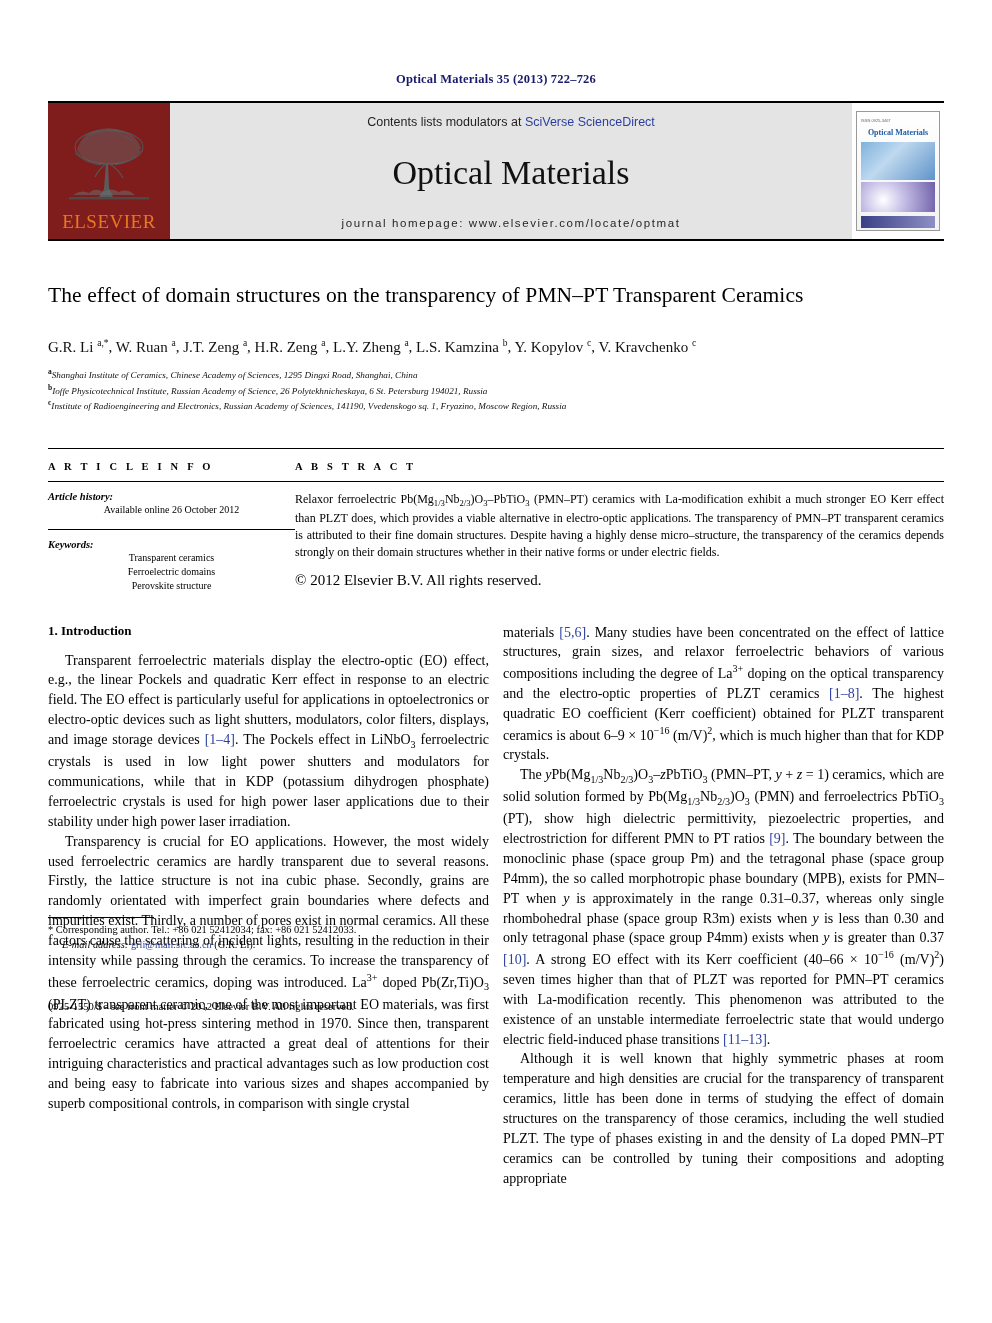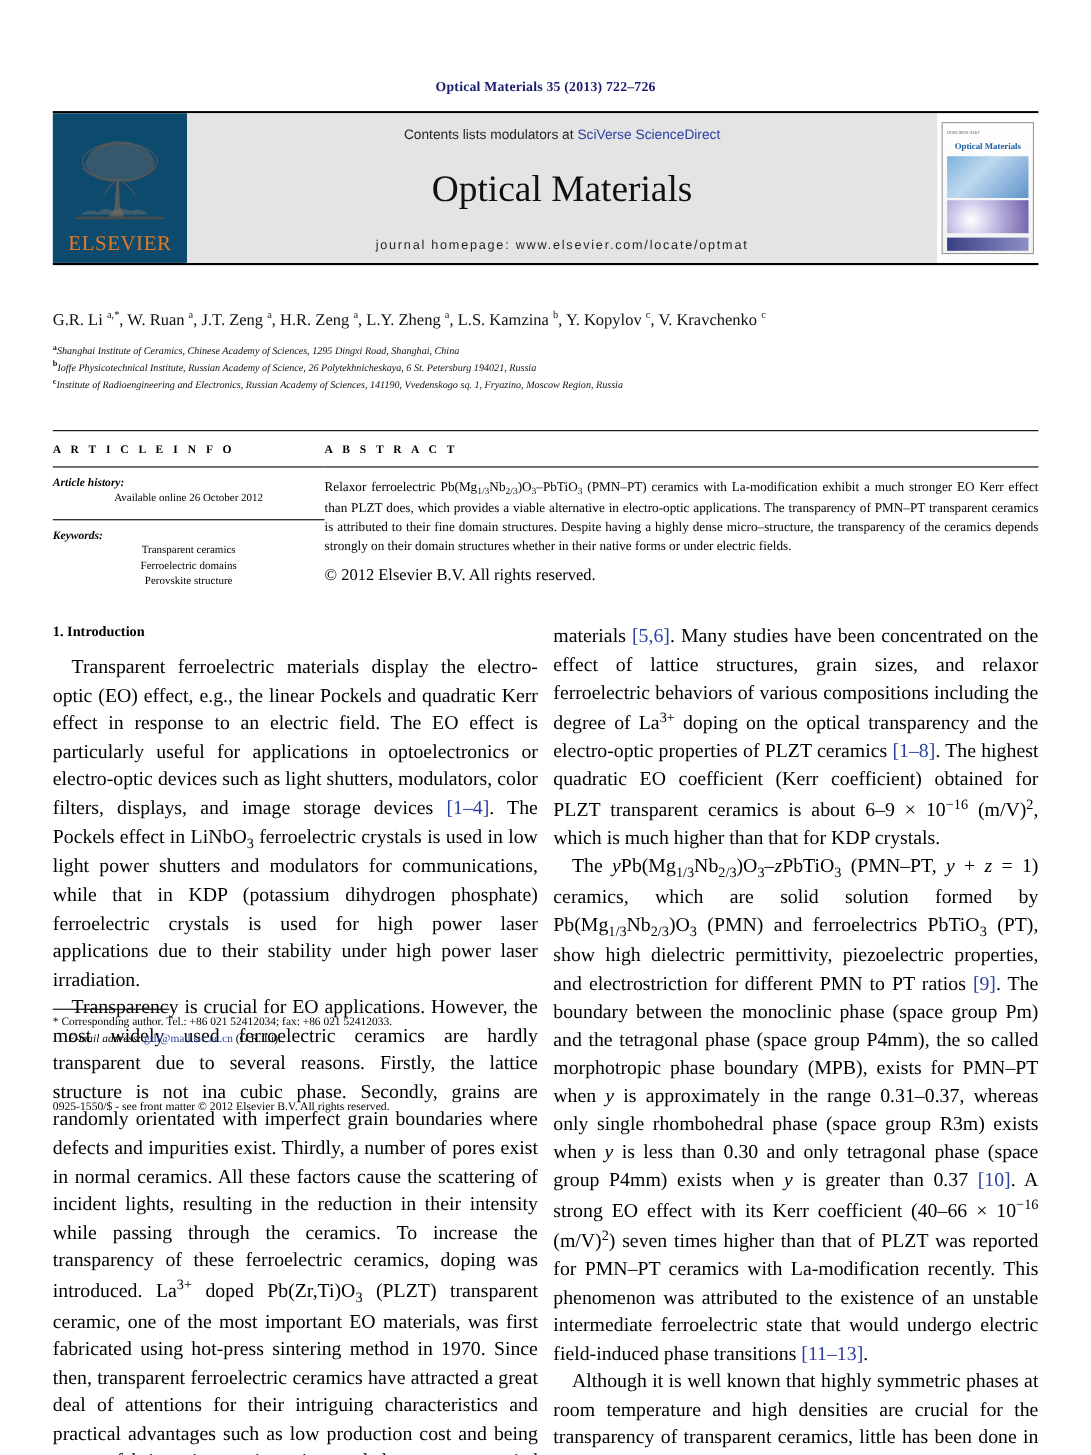--- a/index.html
+++ b/index.html
@@ -45,21 +45,21 @@
     position: relative;
   }
   .elsevier-logo {
     width: 122px;
     flex: 0 0 122px;
     display: flex;
     flex-direction: column;
     align-items: center;
     justify-content: flex-end;
     padding-bottom: 6px;
-    background: #0c4a6e;
+    background: #7f1d1d;
   }
   .tree-svg { display:block; }
   .elsevier-word {
     font-family: "Liberation Serif", serif;
     font-size: 19px;
     letter-spacing: 0.5px;
     color: #e87722;
     font-weight: normal;
     margin-top: 2px;
   }
@@ -246,21 +246,21 @@
   }
   .bcol { flex: 1 1 0; position: relative; }
   .sec-title {
     font-family: "Liberation Serif", serif;
     font-weight: bold;
     font-size: 13px;
     margin: 0 0 12px 0;
   }
   .para {
     font-family: "Liberation Serif", serif;
-    font-size: 18px;
+    font-size: 14px;
     line-height: 1.42;
     text-align: justify;
     margin: 0;
     text-indent: 17px;
     hyphens: auto;
   }
   .para + .para { margin-top: 0; }
   .lnk { color: #2b3fa0; }
   sub { font-size: 0.72em; }
   sup { font-size: 0.72em; }
@@ -340,20 +340,21 @@
         <div class="cover-sub">ISSN 0925-3467</div>
         <div class="cover-title">Optical Materials</div>
         <div class="cover-img-band"></div>
         <div class="cover-img-band2"></div>
         <div class="cover-bottom-bar"></div>
       </div>
     </div>
   </div>
 
   <div class="title-block">
+    <h1 class="paper-title">The effect of domain structures on the transparency of PMN–PT Transparent Ceramics</h1>
     <div class="authors">G.R. Li <sup>a,</sup><sup>*</sup>, W. Ruan <sup>a</sup>, J.T. Zeng <sup>a</sup>, H.R. Zeng <sup>a</sup>, L.Y. Zheng <sup>a</sup>, L.S. Kamzina <sup>b</sup>, Y. Kopylov <sup>c</sup>, V. Kravchenko <sup>c</sup></div>
     <div class="affiliations">
       <div>
         <sup>a</sup><span>Shanghai Institute of Ceramics, Chinese Academy of Sciences, 1295 Dingxi Road, Shanghai, China</span>
       </div>
       <div>
         <sup>b</sup><span>Ioffe Physicotechnical Institute, Russian Academy of Science, 26 Polytekhnicheskaya, 6 St. Petersburg 194021, Russia</span>
       </div>
       <div>
         <sup>c</sup><span>Institute of Radioengineering and Electronics, Russian Academy of Sciences, 141190, Vvedenskogo sq. 1, Fryazino, Moscow Region, Russia</span>

